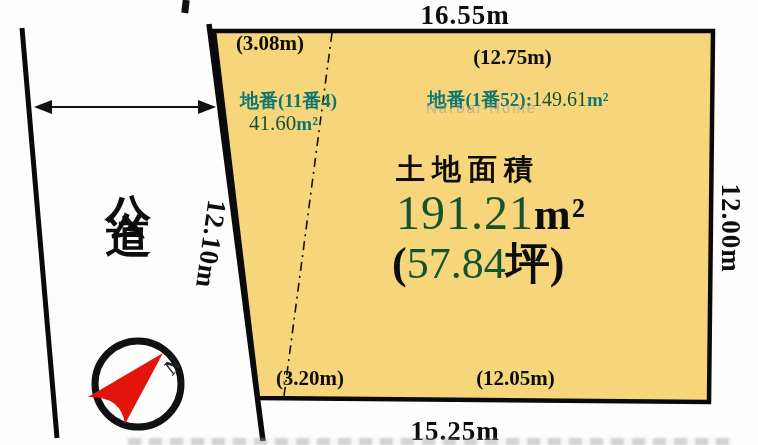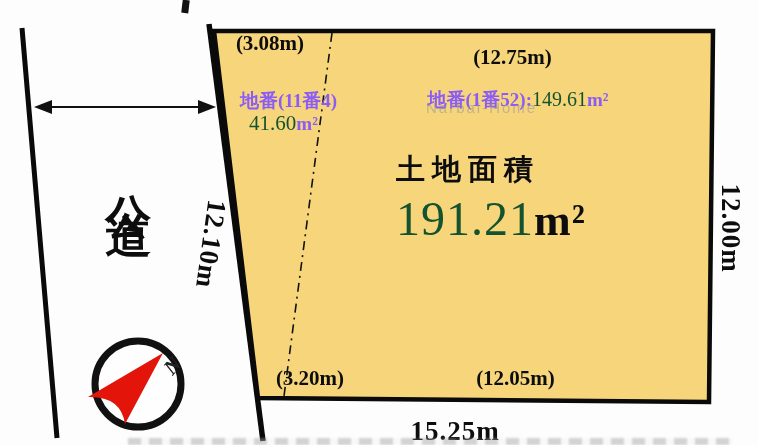--- a/index.html
+++ b/index.html
@@ -10,21 +10,21 @@
     background:#fdfdfd;
     font-family:"Liberation Serif","DejaVu Serif",serif;
     color:#0d0d0d;
   }
   #shapes{position:absolute;left:0;top:0;width:758px;height:445px;}
   .lbl{position:absolute;white-space:nowrap;line-height:1.05;}
   .center{text-align:center;}
   .bold{font-weight:bold;}
   .dim-big{font-size:27px;font-weight:bold;letter-spacing:1px;}
   .dim-small{font-size:21px;font-weight:bold;}
-  .navy{color:#8b5cf6;font-weight:bold;}
+  .navy{color:#0f766e;font-weight:bold;}
   .red{color:#14532d;font-weight:normal;}
   .lot-line{font-size:19px;}
   .lot-area{font-size:21px;text-align:center;}
   .title-jp{font-size:29px;font-weight:bold;letter-spacing:7px;font-family:"DejaVu Sans","Liberation Sans",sans-serif;}
   .area-big{font-size:48px;letter-spacing:1px;}
   .area-big .unit{color:#0d0d0d;font-size:44px;}
   .tsubo{font-size:44px;font-weight:bold;}
   .rot90{transform:rotate(90deg);transform-origin:center;}
   .rot98{transform:rotate(98deg);transform-origin:center;}
   .road-label{
@@ -70,20 +70,21 @@
       <polygon points="216,107 198,100 198,114" fill="#111"></polygon>
     </g>
 
     <g>
       <circle cx="138" cy="384" r="43" fill="#fefefe" stroke="#111" stroke-width="7"></circle>
       <path d="M163,353 L88,397 Q121,396 125,424 Z" fill="#E3140A"></path>
       <text x="168" y="378" font-size="21" font-style="italic" font-weight="bold" fill="#222" transform="rotate(-48 168 372)" font-family="Liberation Serif, DejaVu Serif, serif">N</text>
     </g>
   </svg>
 
+  <div class="lbl dim-big center" style="left:395px;top:1px;width:140px;">16.55m</div>
 
   <div class="lbl dim-big center" style="left:390px;top:417px;width:130px;">15.25m</div>
 
   <div class="lbl dim-big center rot90" style="left:685px;top:214px;width:92px;">12.00m</div>
 
   <div class="lbl dim-big center rot98" style="left:165px;top:230px;width:92px;">12.10m</div>
 
 
   <div class="lbl road-label" style="left:105px;top:158px;height:150px;">公道</div>
 
@@ -102,21 +103,24 @@
   <div class="lbl lot-line center" style="left:418px;top:89px;width:200px;">
     <span class="navy">地番(1番52):</span><span class="red" style="font-size:20px;">149.61</span><span class="navy">m²</span>
   </div>
 
   <div class="lbl watermark" style="left:426px;top:100px;">Narbal-Home</div>
 
   <div class="lbl dim-small center" style="left:468px;top:367px;width:95px;text-align:center;">(12.05m)</div>
 
   <div class="lbl title-jp" style="left:396px;top:154px;">土地面積</div>
 
-  <div class="lbl area-big" style="left:396px;top:194px;text-align:right;">
+  <div class="lbl area-big" style="left:396px;top:188px;text-align:right;">
     <span class="red">191.21</span><span class="unit bold">m²</span>
   </div>
 
+  <div class="lbl tsubo" style="left:392px;top:241px;">
+    <span>(</span><span class="red">57.84</span><span>坪)</span>
+  </div>
 
   <div class="crop-artifact"></div>
   <div class="wm-strip"></div>
 
 </div>
 
 </body></html>

